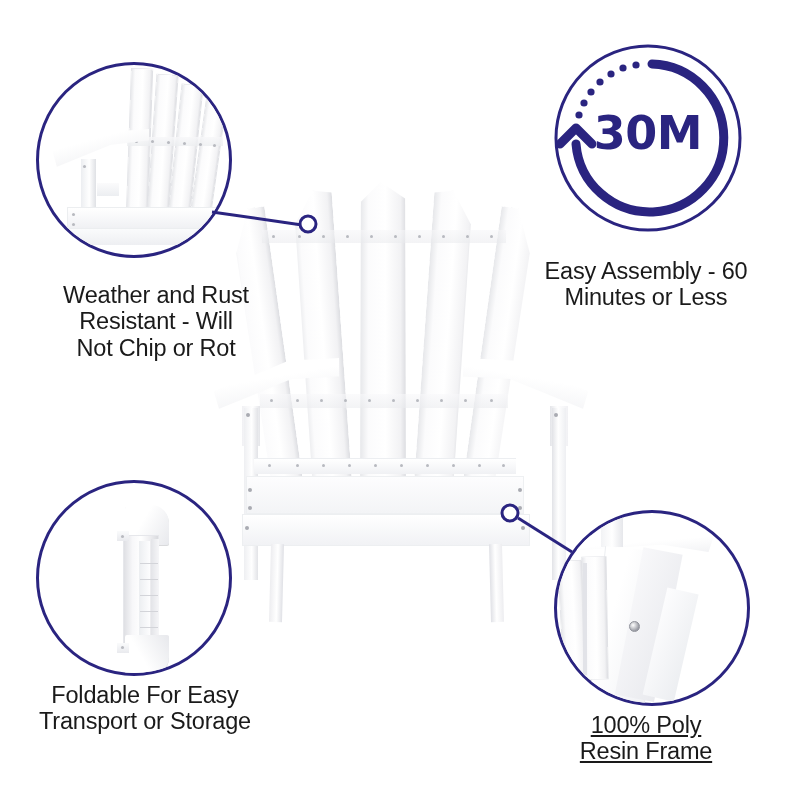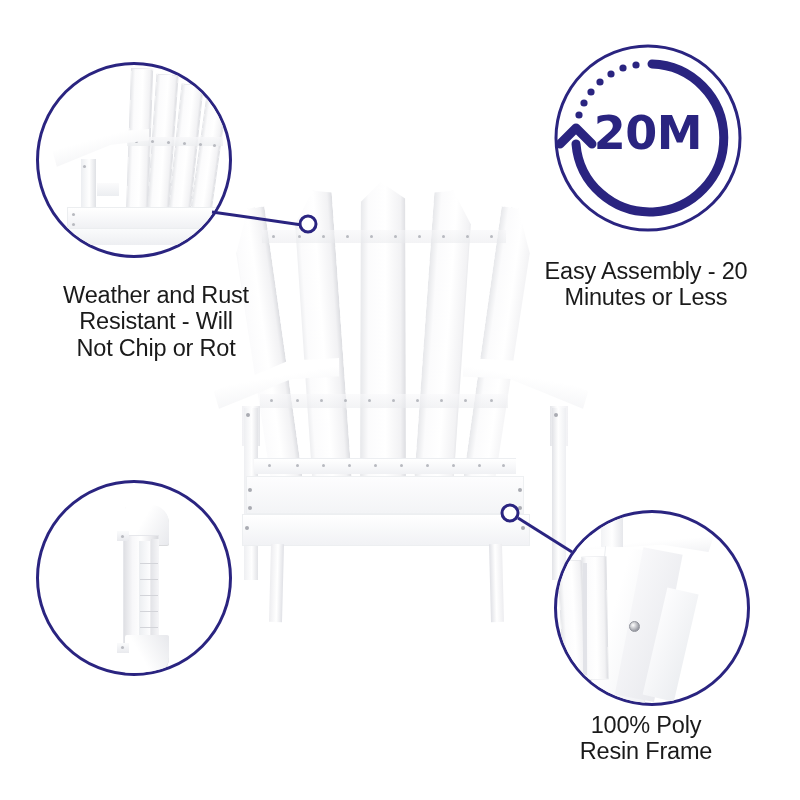--- a/index.html
+++ b/index.html
@@ -228,23 +228,23 @@
         <circle cx="88" cy="27" r="3.6" fill="#2a2480"></circle>
         <circle cx="75" cy="30" r="3.6" fill="#2a2480"></circle>
         <circle cx="63" cy="36" r="3.6" fill="#2a2480"></circle>
         <circle cx="52" cy="44" r="3.6" fill="#2a2480"></circle>
         <circle cx="43" cy="54" r="3.6" fill="#2a2480"></circle>
         <circle cx="36" cy="65" r="3.6" fill="#2a2480"></circle>
         <circle cx="31" cy="77" r="3.6" fill="#2a2480"></circle>
 
         <path d="M 12 106 L 28 90 L 44 106" fill="none" stroke="#2a2480" stroke-width="9" stroke-linecap="round" stroke-linejoin="round"></path>
       </svg>
-      <div class="m30-text" style="left:0;top:72px;font-size:46px;line-height:46px;">20M</div>
-    </div>
-    <div class="callout-caption" style="left:0;top:258px;width:292px;">Easy Assembly - 20
+      <div class="m30-text" style="left:0;top:72px;font-size:46px;line-height:46px;">30M</div>
+    </div>
+    <div class="callout-caption" style="left:0;top:258px;width:292px;">Easy Assembly - 60
 Minutes or Less</div>
   </div>
 
   <div class="callout" style="left:0;top:460px;width:300px;height:340px;">
     <div class="callout-circle" style="left:36px;top:20px;width:196px;height:196px;">
       <div class="part" style="left:0;top:0;width:196px;height:196px;">
 
         <div class="part" style="left:86px;top:22px;width:44px;height:40px;
              background:linear-gradient(120deg,#ffffff 40%,#e8e9ed 100%);
              border-radius:4px 18px 2px 2px;
@@ -271,20 +271,22 @@
              filter:drop-shadow(0 1px .6px rgba(130,132,140,.3));"></div>
 
         <div class="part" style="left:78px;top:48px;width:12px;height:10px;
              background:linear-gradient(180deg,#fafbfc,#e9eaee);"></div>
         <div class="part" style="left:78px;top:160px;width:12px;height:10px;
              background:linear-gradient(180deg,#fafbfc,#e9eaee);"></div>
         <div class="screw sm" style="left:82px;top:52px;"></div>
         <div class="screw sm" style="left:82px;top:163px;"></div>
       </div>
     </div>
+    <div class="callout-caption" style="left:0;top:222px;width:290px;">Foldable For Easy
+Transport or Storage</div>
   </div>
 
   <div class="callout" style="left:500px;top:460px;width:300px;height:340px;">
     <div class="callout-circle" style="left:54px;top:50px;width:196px;height:196px;">
       <div class="part" style="left:0;top:0;width:196px;height:196px;">
 
         <div class="part" style="left:6px;top:18px;width:150px;height:32px;
                     background:linear-gradient(175deg,#ffffff 40%,#e9eaee 100%);
                     clip-path:polygon(0% 18%,70% 0%,100% 22%,97% 66%,66% 42%,0% 62%);
                     filter:drop-shadow(0 1px .7px rgba(130,132,140,.32));"></div>
@@ -307,21 +309,21 @@
 
         <div class="slat" style="left:4px;top:48px;width:24px;height:116px;transform:rotate(-3deg);"></div>
         <div class="slat" style="left:26px;top:44px;width:24px;height:122px;transform:rotate(-1deg);"></div>
         <div class="part" style="left:26px;top:50px;width:4px;height:112px;background:#e2e3e8;"></div>
 
         <div class="screw" style="left:72px;top:108px;width:9px;height:9px;
                     background:radial-gradient(circle at 35% 35%,#ffffff,#9a9ca4 70%);
                     border:1px solid #8f9199;"></div>
       </div>
     </div>
-    <div class="callout-caption" style="left:0;top:252px;width:292px;">100% Poly
+    <div class="callout-caption" style="left:0;top:252px;width:292px;text-decoration:underline;">100% Poly
 Resin Frame</div>
   </div>
 
   <svg class="connector-svg">
 
     <path d="M 212 212 L 302 225" stroke="#2a2480" stroke-width="3" fill="none"></path>
     <circle cx="308" cy="224" r="8" fill="#ffffff" stroke="#2a2480" stroke-width="3"></circle>
 
     <path d="M 518 518 L 572 552" stroke="#2a2480" stroke-width="3" fill="none"></path>
     <circle cx="510" cy="513" r="8" fill="#ffffff" stroke="#2a2480" stroke-width="3"></circle>

